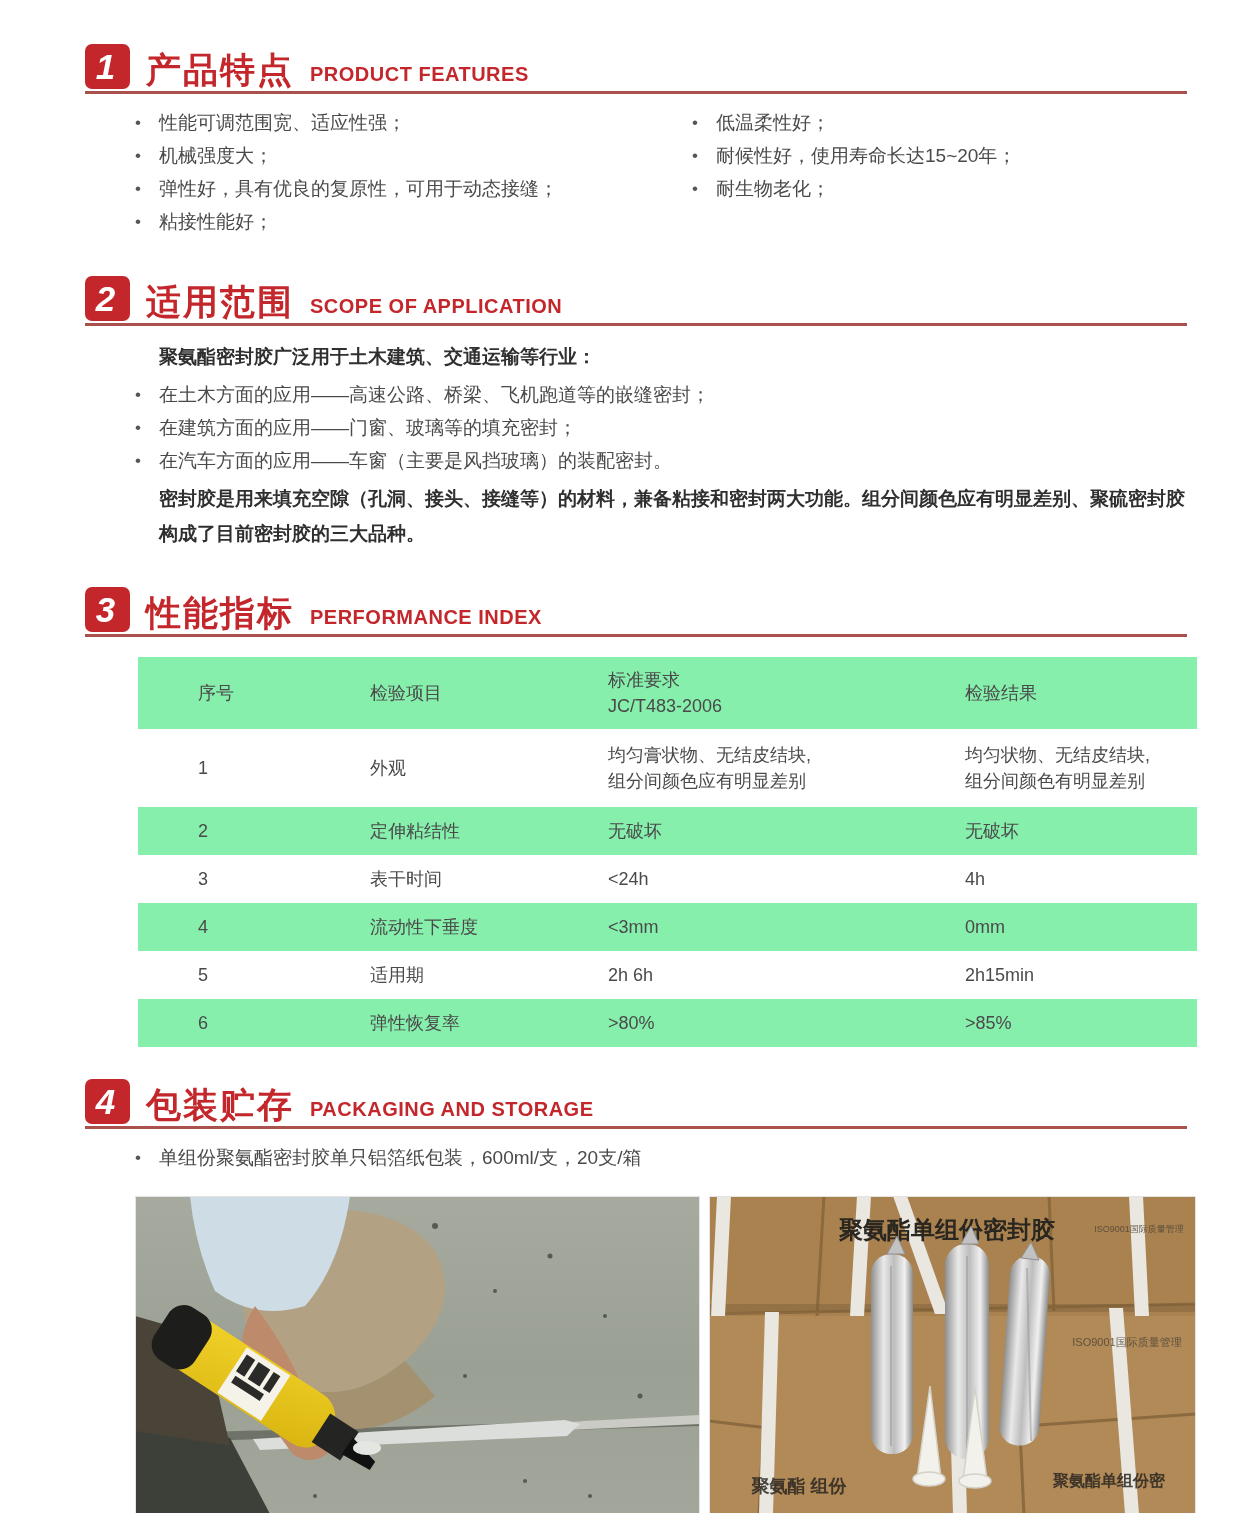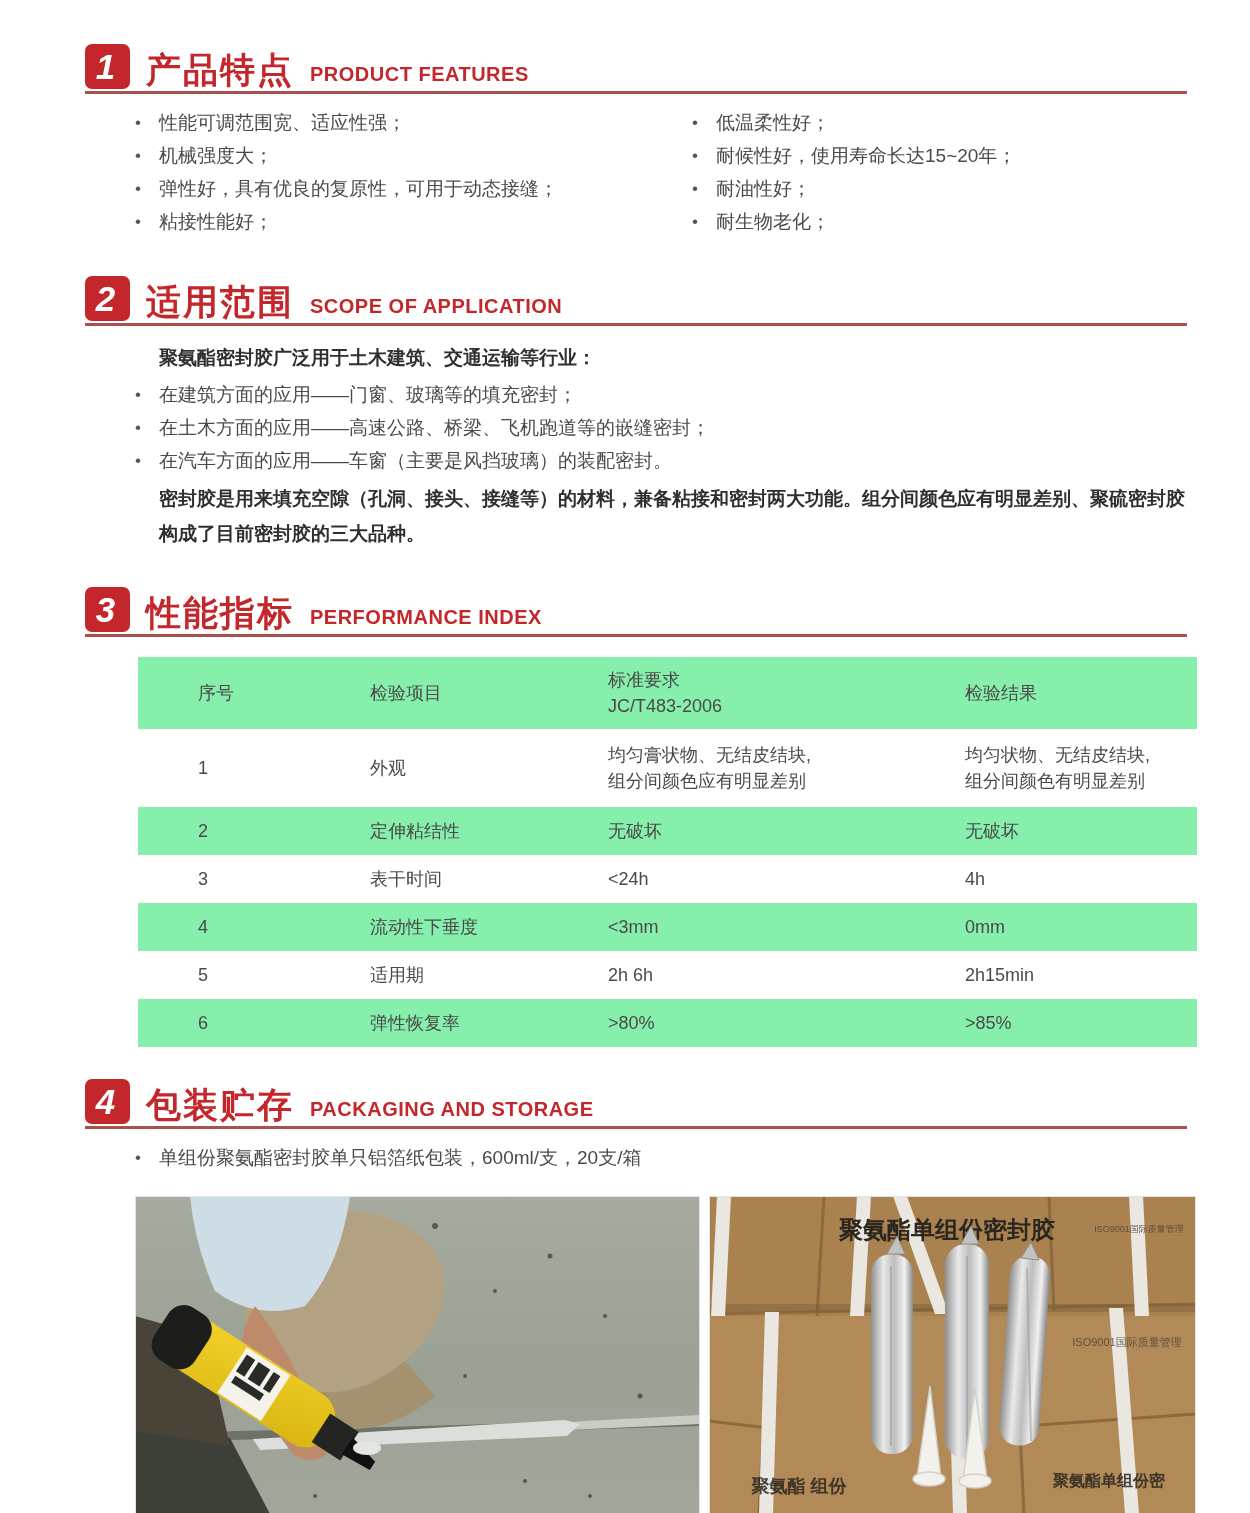--- a/index.html
+++ b/index.html
@@ -45,21 +45,21 @@
 
   
   .s1-cols { display:flex; padding-left:48px; margin-top:12px; }
   .s1-cols .col-left  { width:555px; }
   .s1-cols .col-right { margin-left:2px; flex:1; }
 
   
   .s2-body { margin-top:16px; }
   .s2-intro {
     font-size:19px; font-weight:bold; color:#2f2f2f;
-    padding-left:74px; line-height:32px; margin-bottom:4px;
+    padding-left:74px; line-height:32px; margin-bottom:4px;font-family:Liberation Mono, monospace;
   }
   .s2-body ul.blist { padding-left:48px; }
   .s2-note {
     font-size:19px; font-weight:bold; color:#2f2f2f;
     padding-left:74px; line-height:35px; margin-top:4px; max-width:1105px;
   }
 
   
   table.perf {
     border-collapse:collapse; table-layout:fixed;
@@ -104,39 +104,38 @@
     <div class="s1-cols">
       <ul class="blist col-left">
         <li>性能可调范围宽、适应性强；</li>
         <li>机械强度大；</li>
         <li>弹性好，具有优良的复原性，可用于动态接缝；</li>
         <li>粘接性能好；</li>
       </ul>
       <ul class="blist col-right">
         <li>低温柔性好；</li>
         <li>耐候性好，使用寿命长达15~20年；</li>
-        <li>耐油性好；</li>
         <li>耐生物老化；</li>
       </ul>
     </div>
   </div>
 
   <div class="gap1"></div>
 
   <div class="sec">
     <div class="sec-header">
       <div class="num-badge">2</div>
       <div class="title-zh">适用范围</div>
       <div class="title-en">SCOPE OF APPLICATION</div>
     </div>
     <div class="s2-body">
       <div class="s2-intro">聚氨酯密封胶广泛用于土木建筑、交通运输等行业：</div>
       <ul class="blist">
+        <li>在土木方面的应用——高速公路、桥梁、飞机跑道等的嵌缝密封；</li>
         <li>在建筑方面的应用——门窗、玻璃等的填充密封；</li>
-        <li>在土木方面的应用——高速公路、桥梁、飞机跑道等的嵌缝密封；</li>
         <li>在汽车方面的应用——车窗（主要是风挡玻璃）的装配密封。</li>
       </ul>
       <div class="s2-note">密封胶是用来填充空隙（孔洞、接头、接缝等）的材料，兼备粘接和密封两大功能。组分间颜色应有明显差别、聚硫密封胶构成了目前密封胶的三大品种。</div>
     </div>
   </div>
 
   <div class="gap2"></div>
 
   <div class="sec">
     <div class="sec-header">

